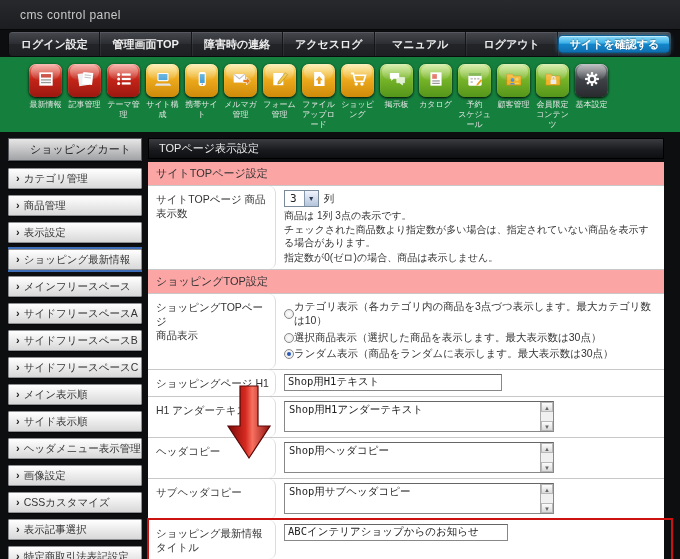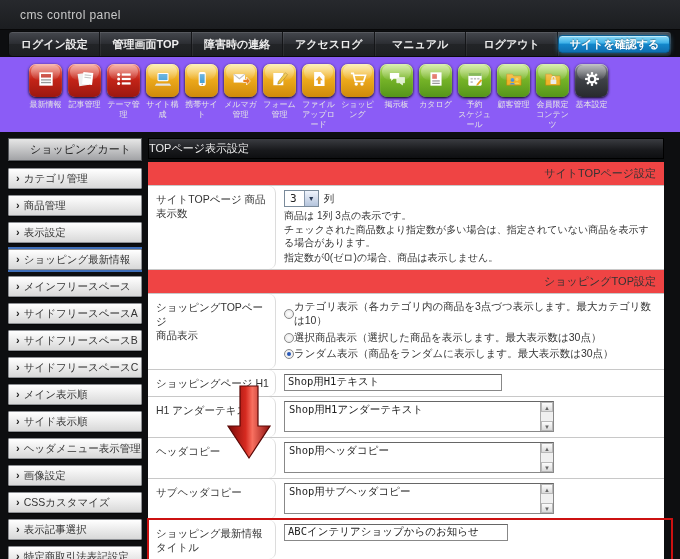--- a/index.html
+++ b/index.html
@@ -43,21 +43,21 @@
     border:1px solid #0a5d92;
     box-shadow:0 0 5px rgba(80,180,240,.55), inset 0 1px 0 rgba(255,255,255,.5);
     color:#fff; font-size:11px; font-weight:bold; line-height:16px; text-align:center;
     text-shadow:0 -1px 1px rgba(0,0,0,.35);
     font-family:"Liberation Sans", sans-serif;
   }
 
   
   .icon-bar {
     position:absolute; top:57px; left:0; right:0; height:75px;
-    background:#8b5cf6;
+    background:#15803d;
     display:flex; padding:7px 0 0 26px;
   }
   .icon-cell { width:39px; text-align:center; }
   .icon-tile {
     width:33px; height:33px; margin:0 auto; border-radius:7px;
     position:relative; cursor:pointer;
     box-shadow:0 1px 3px #000, inset 0 1px 1px rgba(255,255,255,.55);
   }
   .icon-tile::after {
     content:""; position:absolute; left:2px; right:2px; top:1px; height:46%;
@@ -97,28 +97,28 @@
   }
   .side-item .arr { font-weight:bold; color:#222; font-size:11px; }
   .side-item.selected { box-shadow:0 0 0 2px #3e6db8; }
 
   
   .content { position:absolute; left:148px; top:138px; width:516px; bottom:0; }
   .content-header {
     height:21px; margin-bottom:3px;
     background:linear-gradient(#3a3c41,#18191c 60%,#0e0f11);
     border:1px solid #000;
-    color:#ececec; font-size:11px; line-height:19px; 
+    color:#ececec; font-size:11px; line-height:19px; padding-left:10px;
   }
   .panel { background:#fff; min-height:394px; position:relative; }
 
   .trow { display:flex; border-bottom:1px solid #c8c8c8; }
   .section-row {
-    background:#ef4444; border-bottom:1px solid #c8c8c8;
-    padding:4px 8px; font-size:11px; color:#333;text-align:right;
+    background:#fca5a5; border-bottom:1px solid #c8c8c8;
+    padding:4px 8px; font-size:11px; color:#333;
   }
   .tlabel {
     width:128px; flex-shrink:0; padding:6px 4px 5px 8px;
     font-size:10.5px; color:#333; border-right:1px solid #dcdcdc;
     white-space:pre-line; line-height:1.35;border-radius:7px;
   }
   .tvalue { flex:1; padding:4px 8px 5px 8px; font-size:10.5px; }
 
   .desc-line { font-size:10px; color:#333; line-height:1.32; margin-top:1px; }
   .select-line { display:flex; align-items:center; gap:5px; margin-bottom:2px; }

